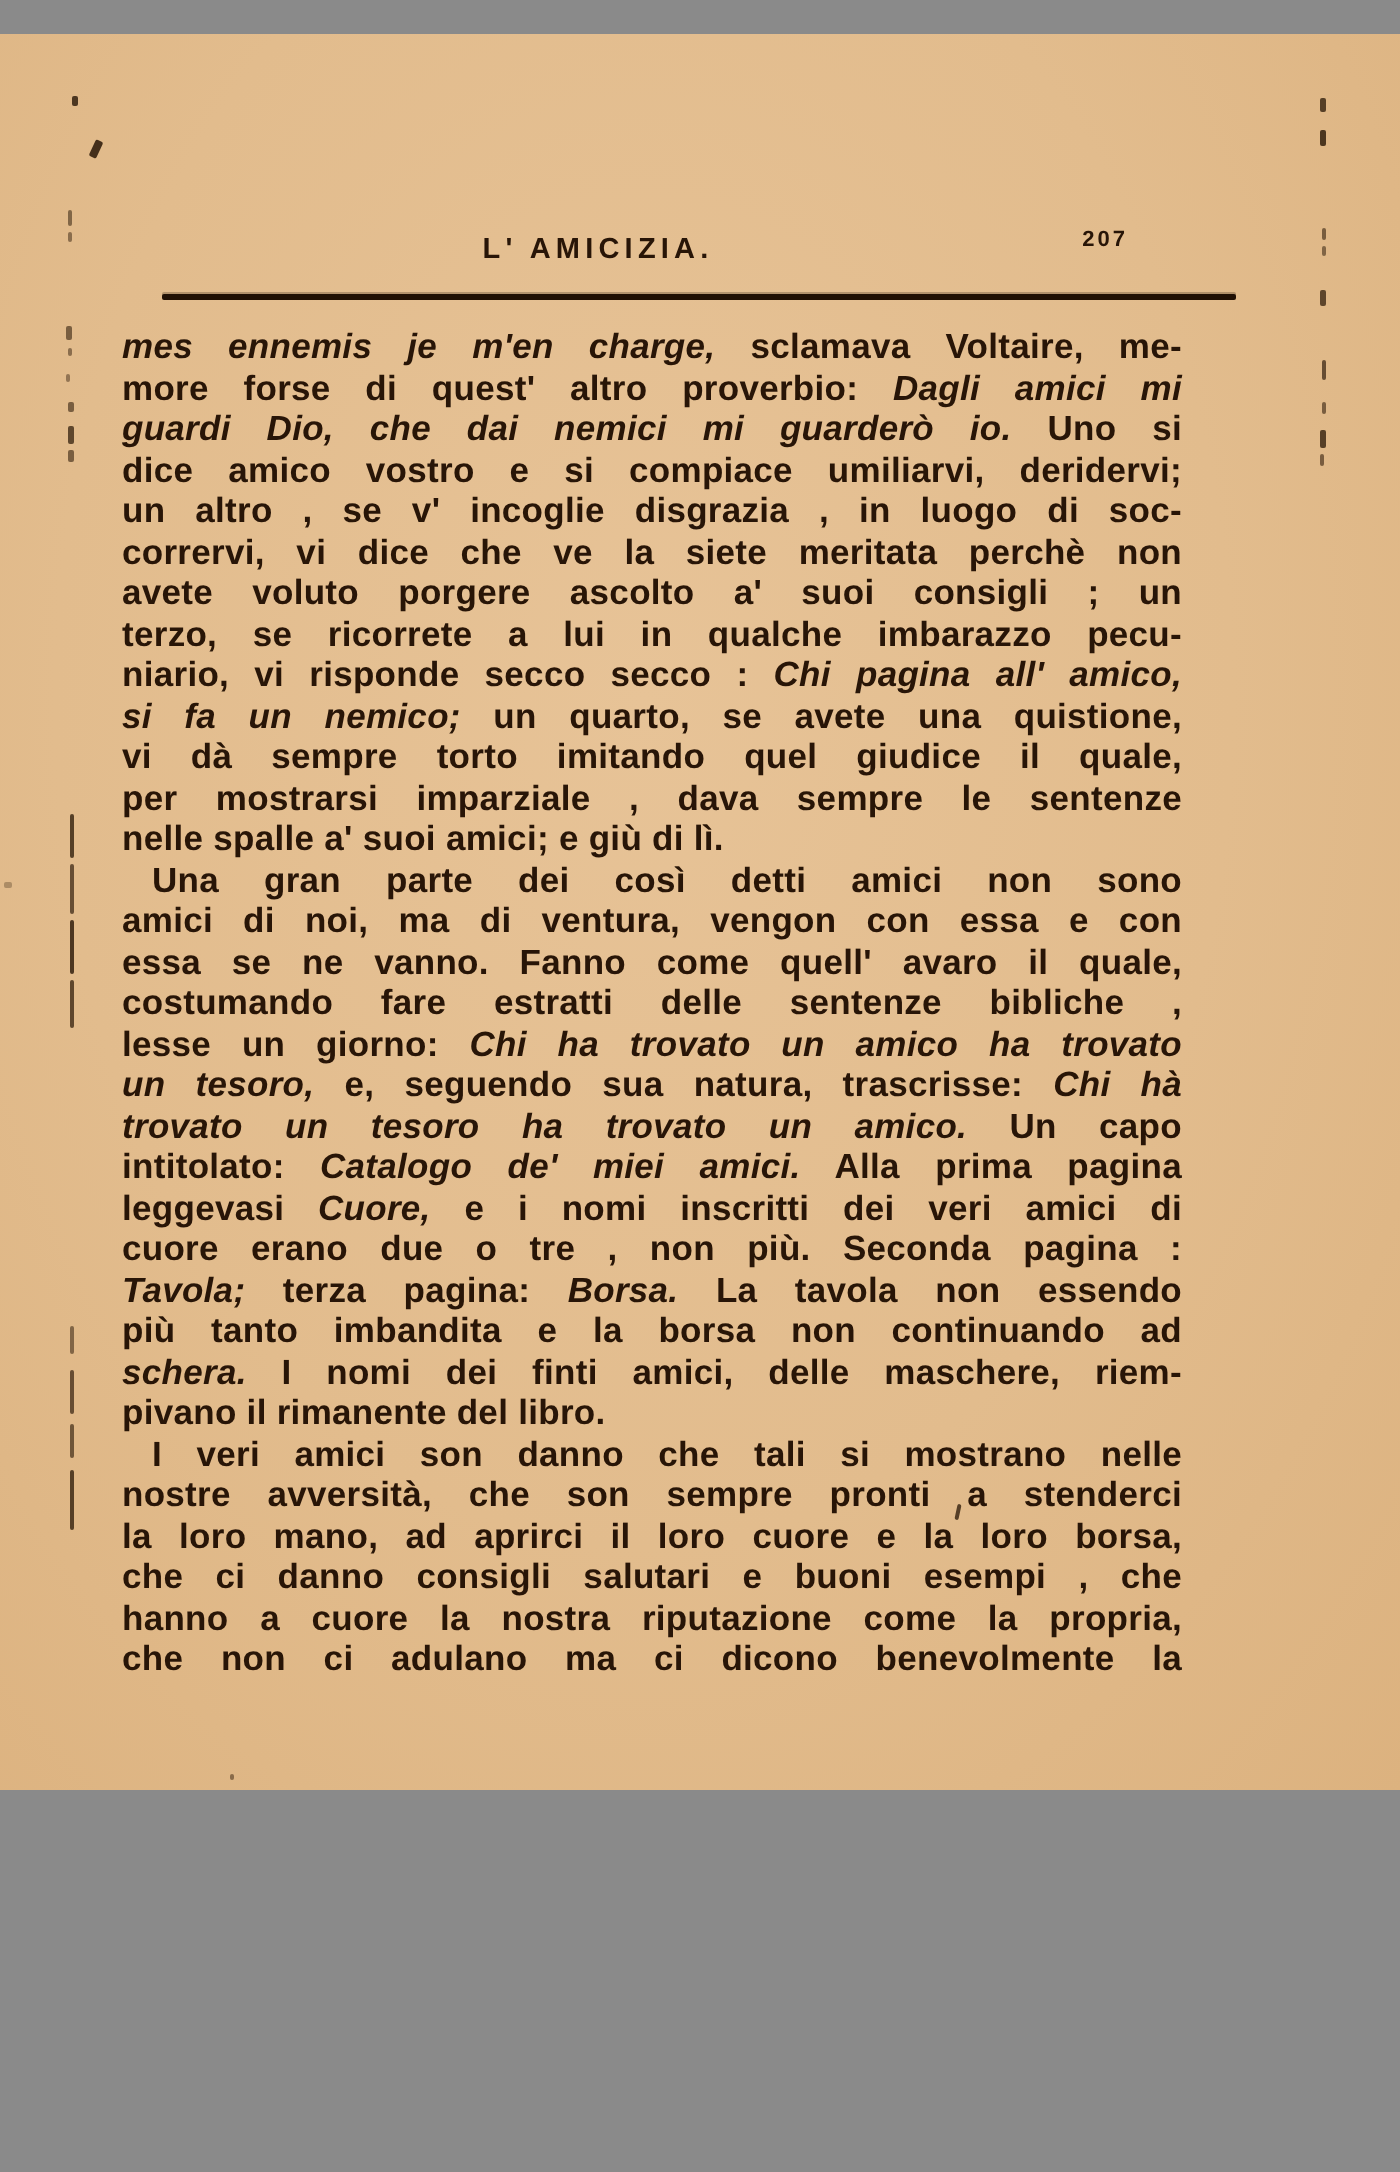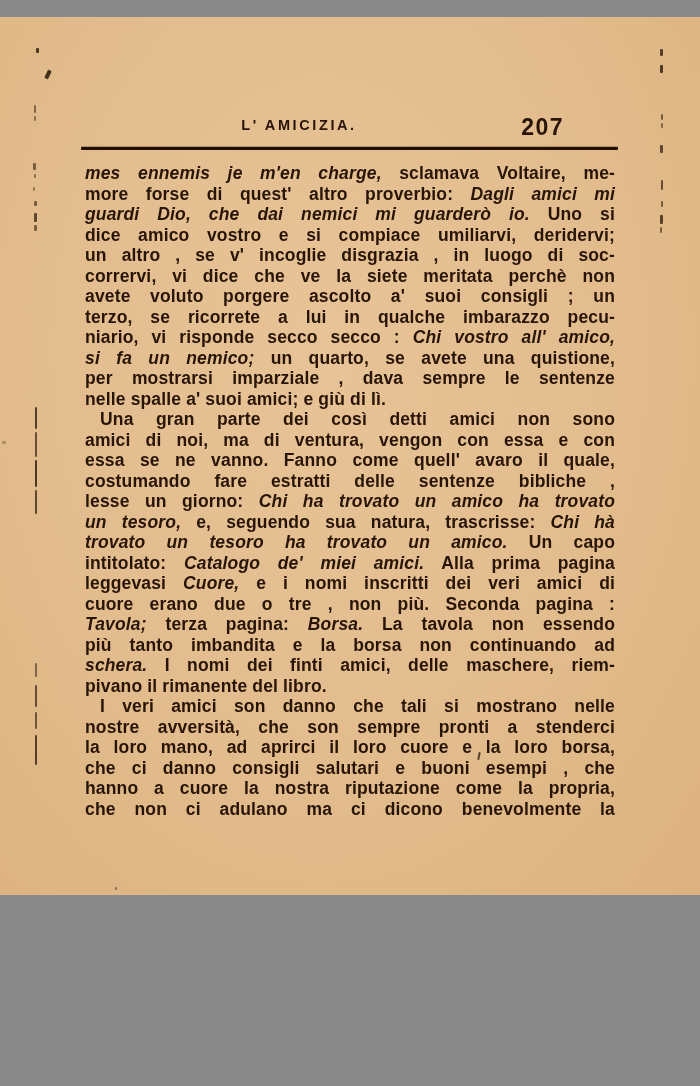--- a/index.html
+++ b/index.html
@@ -16,30 +16,30 @@
   
   .header-title {
     position:absolute; top:100px; left:178px; width:242px;
     text-align:center;
     font-size:14.5px; font-weight:700; letter-spacing:2.6px;
     white-space:nowrap;
   }
   .page-number {
     position:absolute; top:97px; left:484px; width:80px;
     text-align:right;
-    font-size:23px; font-weight:700; letter-spacing:1.5px;
+    font-size:11px; font-weight:700; letter-spacing:1.5px;
   }
   .header-rule {
     position:absolute; left:81px; top:130px; width:537px; height:2.6px;
     background:#201004; border-radius:1px;
     box-shadow:0 -1px 0 rgba(32,16,4,.25);
   }
   
   #text-block {
-    position:absolute; left:85px; top:146px; width:530px;
+    position:absolute; left:61px; top:146px; width:530px;
     font-size:17.5px; line-height:20.5px; font-weight:700;
     letter-spacing:0.15px;
   }
   .line { text-align:justify; text-align-last:justify; height:20.5px; overflow:visible; white-space:nowrap0; }
   .line.no-just { text-align-last:left; }
   .line.indent { text-indent:15px; }
   .it { font-style:italic; }
   
   .footer-rule {
     position:absolute; left:521px; top:1049px; width:76px; height:2.4px;
@@ -101,22 +101,23 @@
 
   <div id="text-block">
       <div class="line"><span class="it">mes ennemis je m'en charge,</span><span> sclamava Voltaire, me-</span></div>
       <div class="line"><span>more forse di quest' altro proverbio: </span><span class="it">Dagli amici mi</span></div>
       <div class="line"><span class="it">guardi Dio, che dai nemici mi guarderò io.</span><span> Uno si</span></div>
       <div class="line"><span>dice amico vostro e si compiace umiliarvi, deridervi;</span></div>
       <div class="line"><span>un altro , se v' incoglie disgrazia , in luogo di soc-</span></div>
       <div class="line"><span>corrervi, vi dice che ve la siete meritata perchè non</span></div>
       <div class="line"><span>avete voluto porgere ascolto a' suoi consigli ; un</span></div>
       <div class="line"><span>terzo, se ricorrete a lui in qualche imbarazzo pecu-</span></div>
-      <div class="line"><span>niario, vi risponde secco secco : </span><span class="it">Chi vostro all' amico,</span></div>
+      <div class="line"><span>niario, vi risponde secco secco : </span><span class="it">Chi pagina all' amico,</span></div>
       <div class="line"><span class="it">si fa un nemico;</span><span> un quarto, se avete una quistione,</span></div>
+      <div class="line"><span>vi dà sempre torto imitando quel giudice il quale,</span></div>
       <div class="line"><span>per mostrarsi imparziale , dava sempre le sentenze</span></div>
       <div class="line no-just"><span>nelle spalle a' suoi amici; e giù di lì.</span></div>
       <div class="line indent"><span>Una gran parte dei così detti amici non sono</span></div>
       <div class="line"><span>amici di noi, ma di ventura, vengon con essa e con</span></div>
       <div class="line"><span>essa se ne vanno. Fanno come quell' avaro il quale,</span></div>
       <div class="line"><span>costumando fare estratti delle sentenze bibliche ,</span></div>
       <div class="line"><span>lesse un giorno: </span><span class="it">Chi ha trovato un amico ha trovato</span></div>
       <div class="line"><span class="it">un tesoro,</span><span> e, seguendo sua natura, trascrisse: </span><span class="it">Chi hà</span></div>
       <div class="line"><span class="it">trovato un tesoro ha trovato un amico.</span><span> Un capo</span></div>
       <div class="line"><span>intitolato: </span><span class="it">Catalogo de' miei amici.</span><span> Alla prima pagina</span></div>

